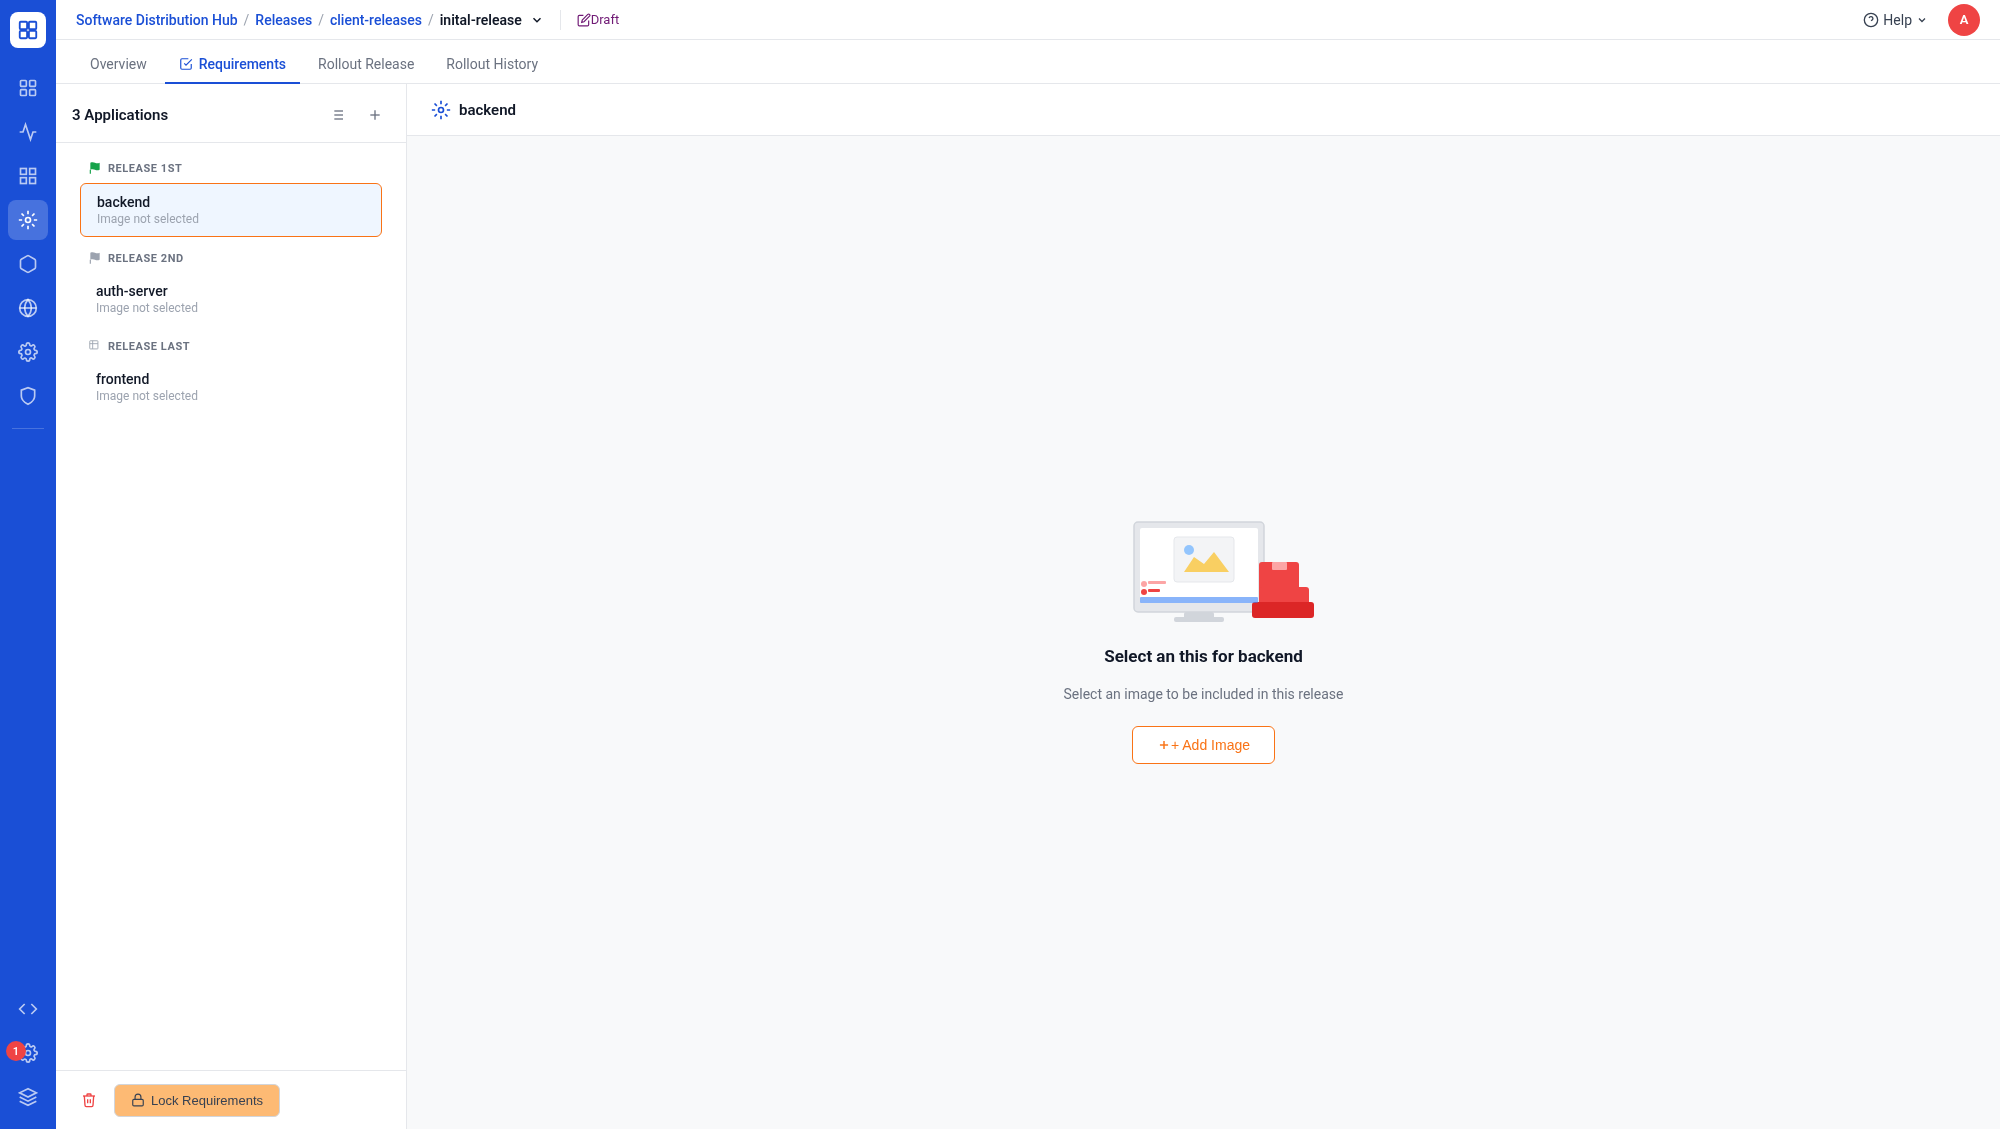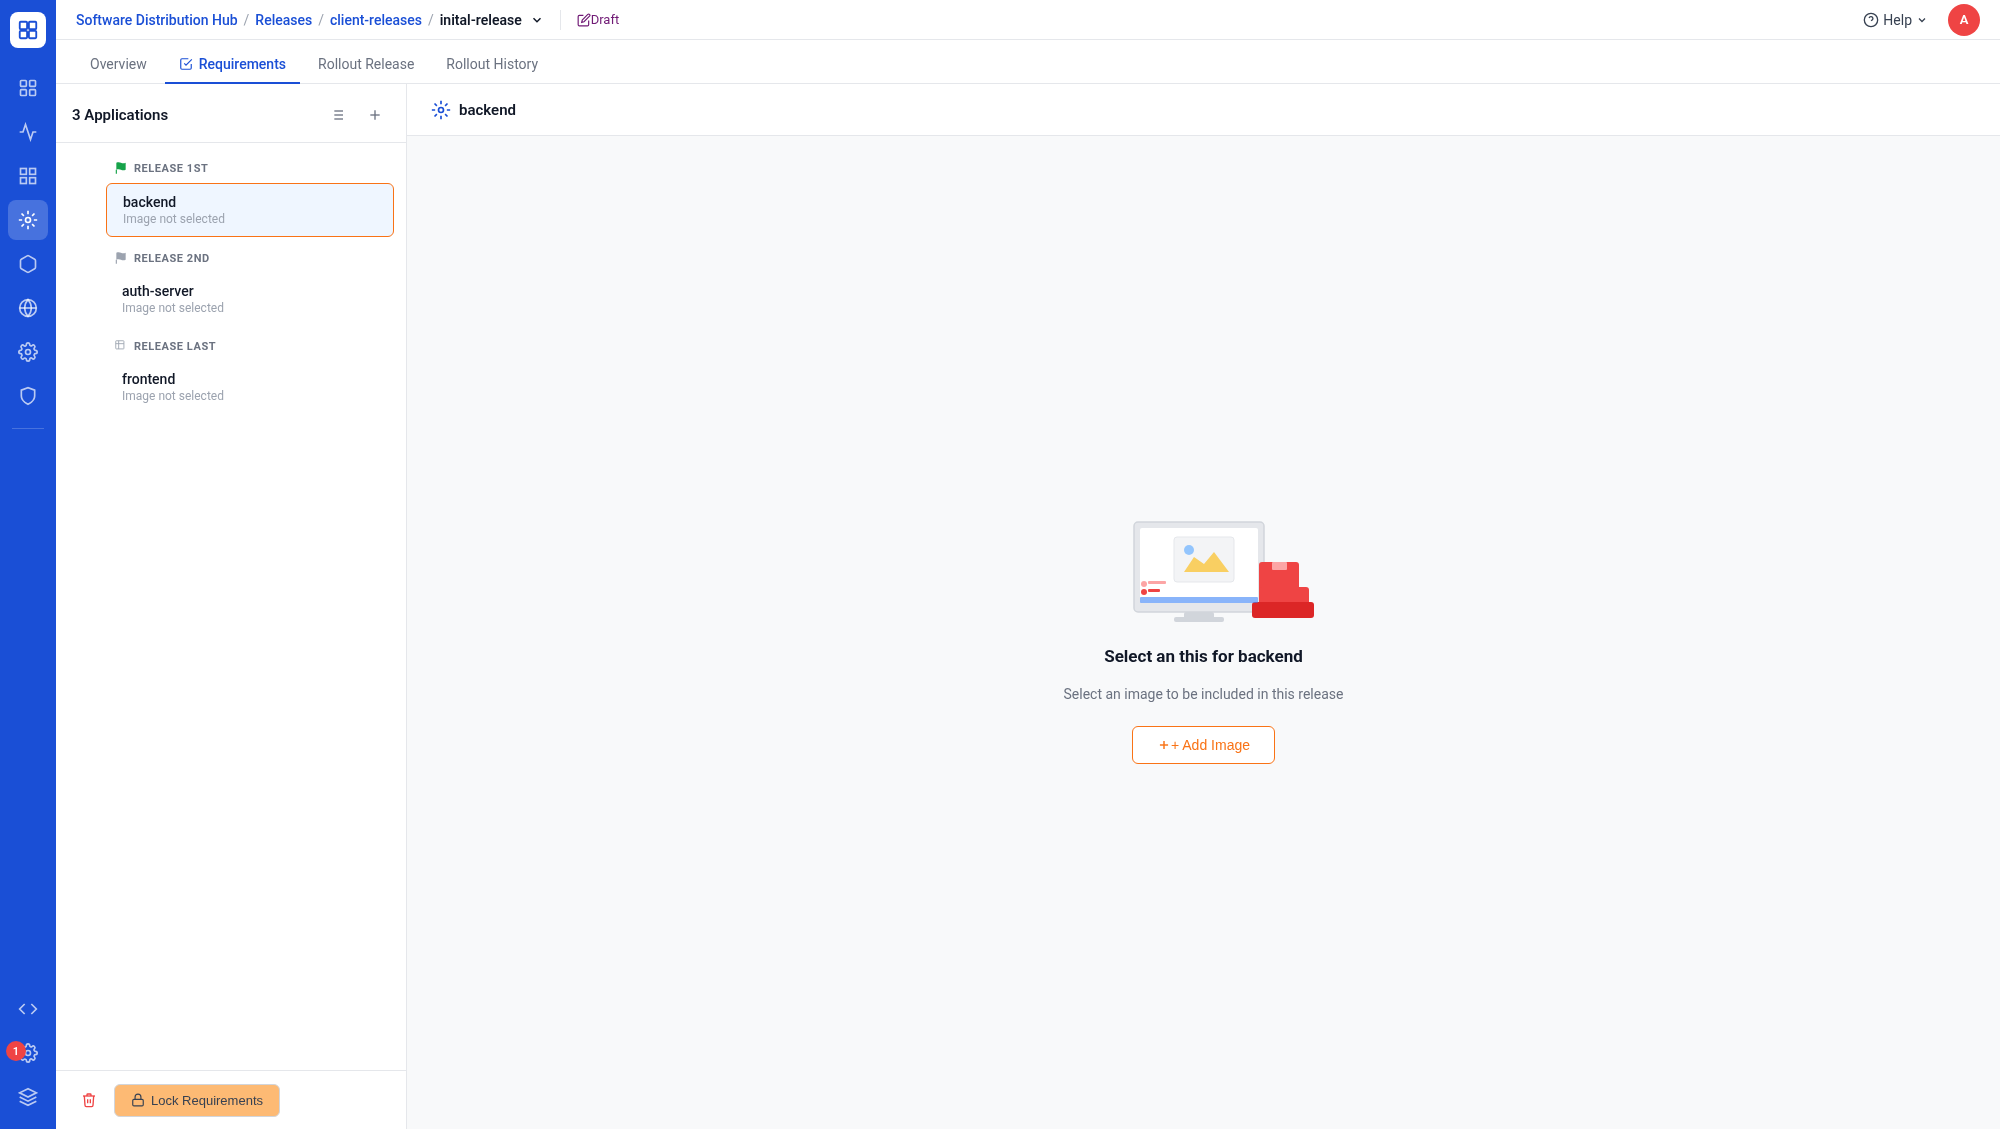--- a/index.html
+++ b/index.html
@@ -195,21 +195,21 @@
       background: none;
       border-radius: 6px;
       display: flex;
       align-items: center;
       justify-content: center;
       cursor: pointer;
       color: #6b7280;
     }
     .icon-btn svg { width: 16px; height: 16px; }
 
-    .left-panel-body { flex: 1; overflow-y: auto; padding: 12px 4px; margin-left: 38px; }
+    .left-panel-body { flex: 1; overflow-y: auto; padding: 12px 16px; }
 
     .release-section { margin-bottom: 8px; }
     .release-label {
       display: flex;
       align-items: center;
       gap: 6px;
       padding: 6px 16px;
       font-size: 11px;
       font-weight: 700;
       color: #6b7280;

